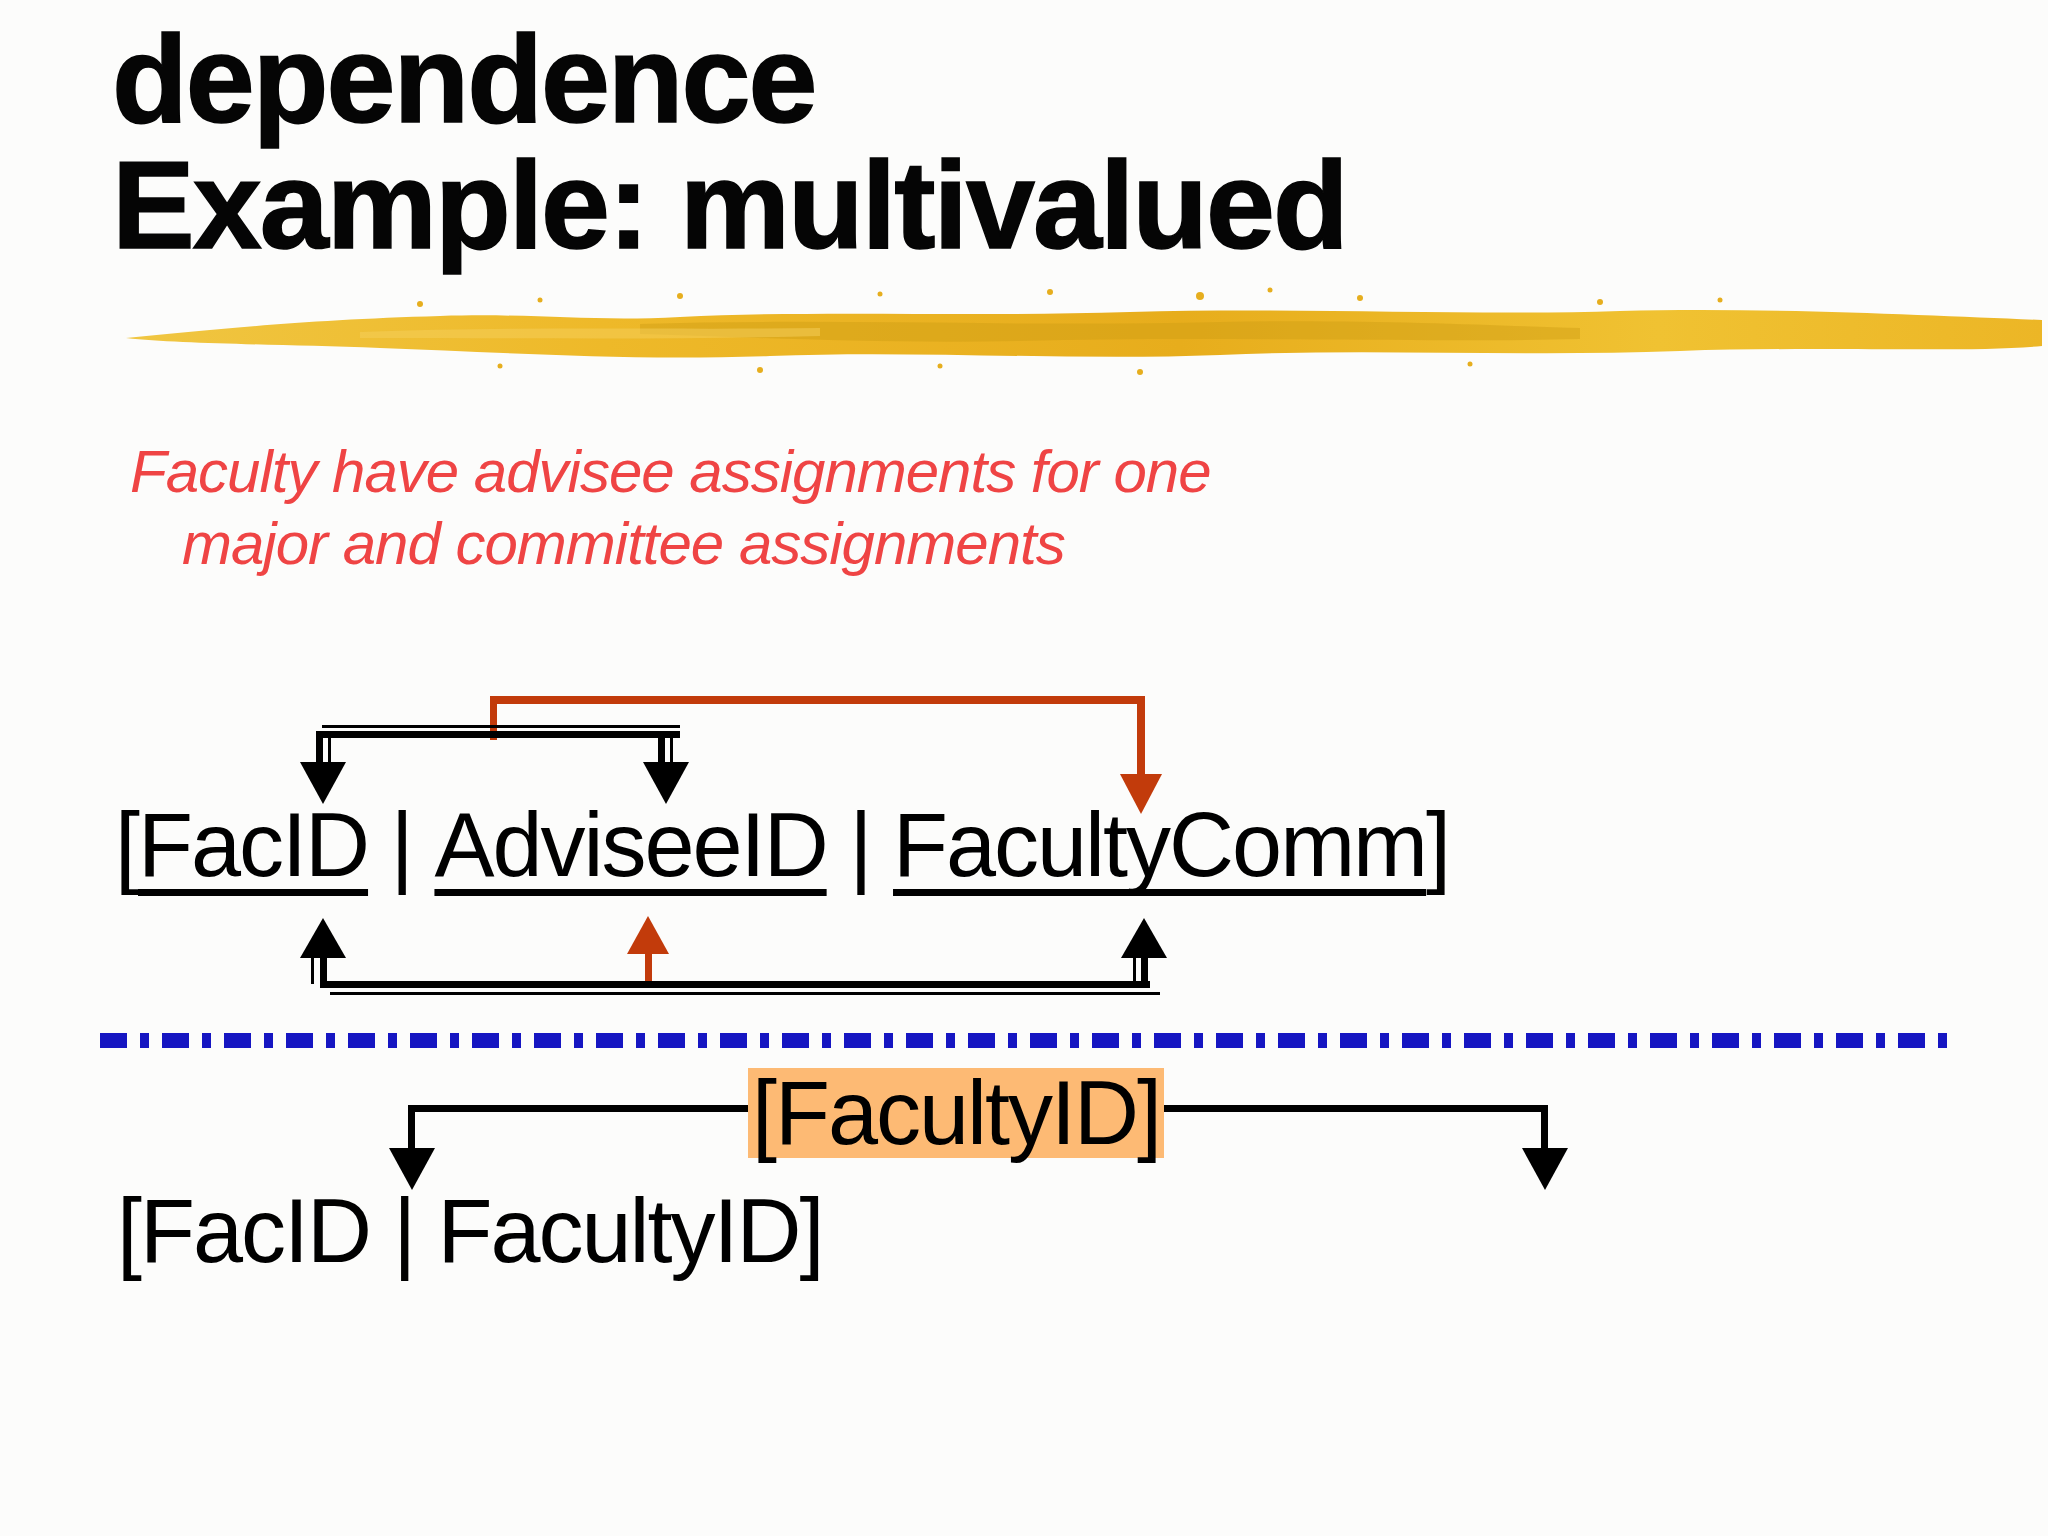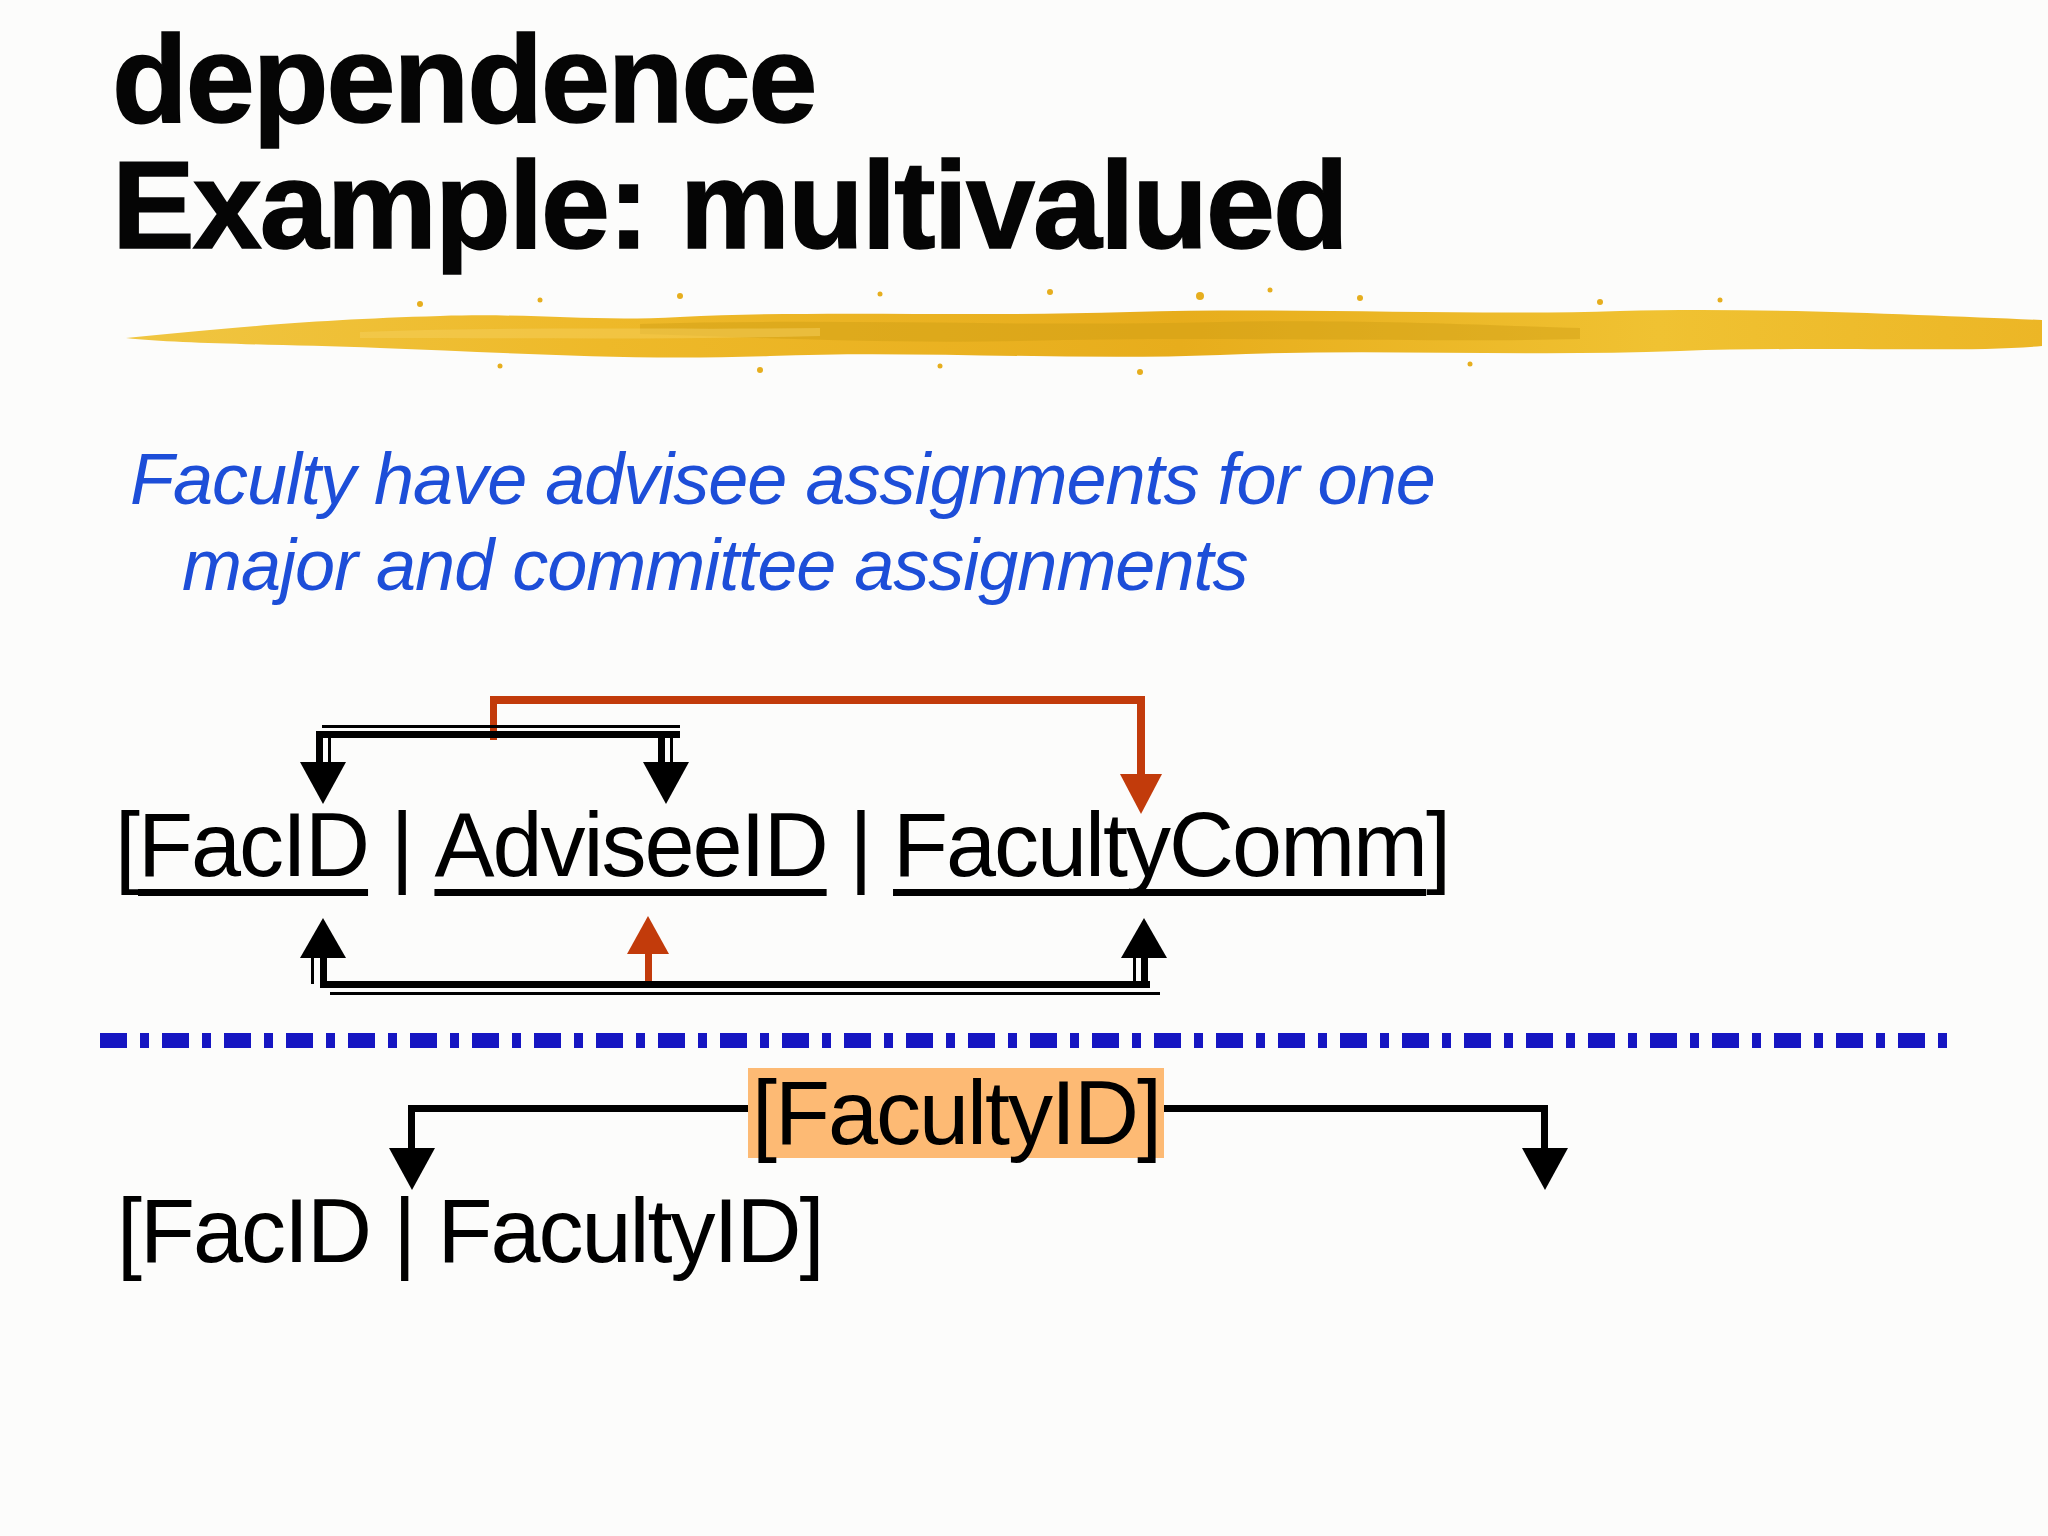--- a/index.html
+++ b/index.html
@@ -14,22 +14,22 @@
     position:absolute;left:112px;top:16px;
     font-size:124px;font-weight:bold;letter-spacing:-2px;
     line-height:1.02;color:#050505;
     -webkit-text-stroke:1.5px #050505;
   }
   
   .brush{position:absolute;left:120px;top:286px;width:1928px;height:92px;}
   
   .subtitle{
     position:absolute;left:130px;top:436px;
-    font-size:72px;font-style:italic;letter-spacing:-1px;
-    line-height:1.2;color:#1d4ed8;
+    font-size:60px;font-style:italic;letter-spacing:-1px;
+    line-height:1.2;color:#ef4444;
   }
   .subtitle .l2{margin-left:52px;}
   
   .rel{
     position:absolute;font-size:90px;letter-spacing:-2px;
     line-height:1;white-space:nowrap;color:#000;
   }
   .rel .attr{
     text-decoration:underline;
     text-decoration-thickness:7px;

